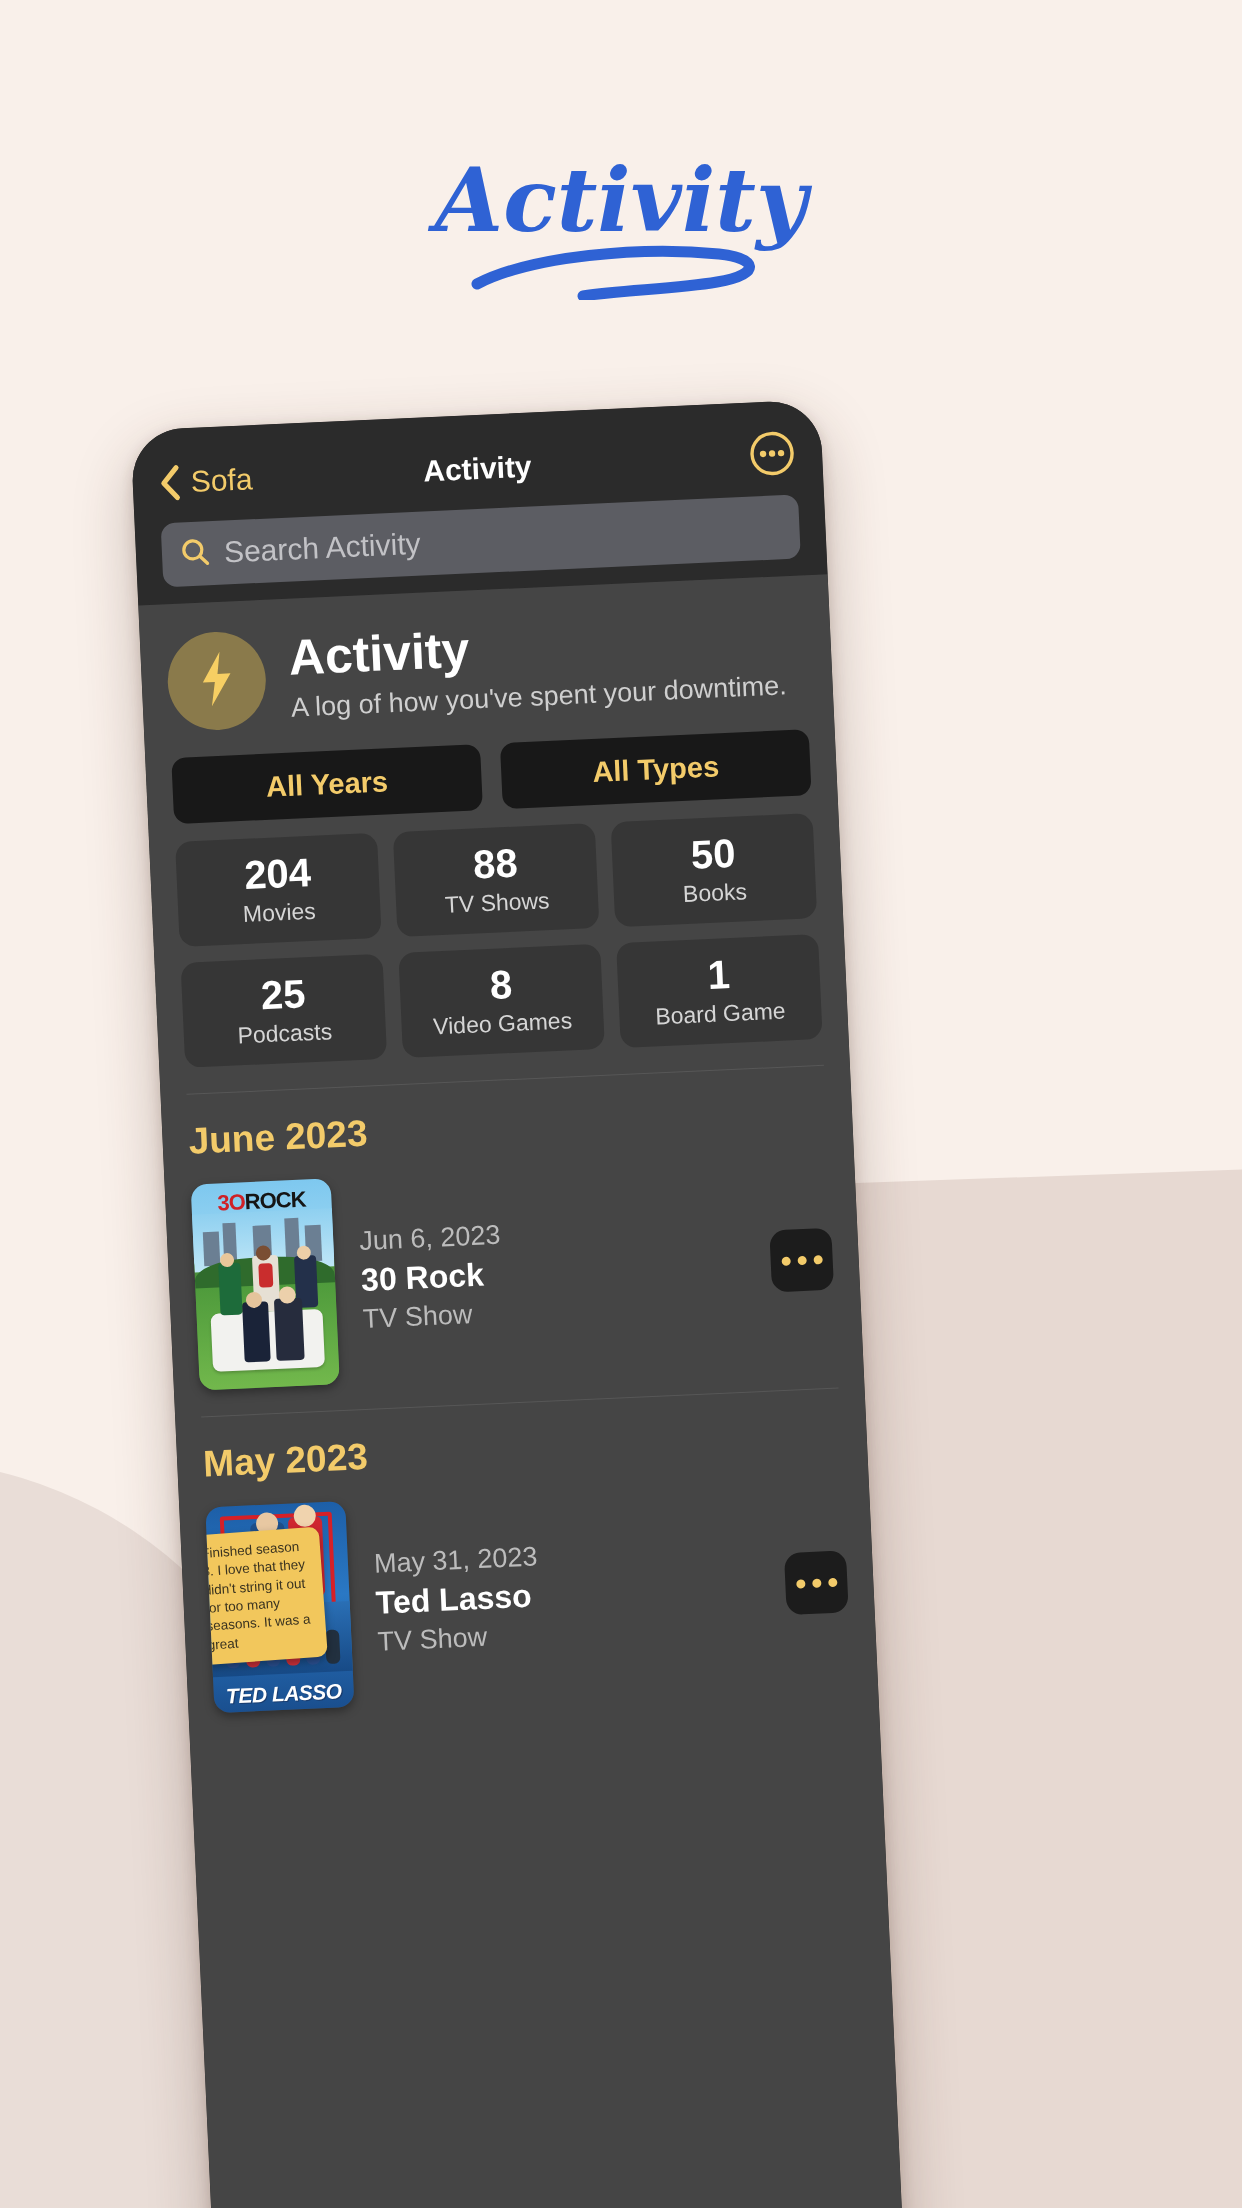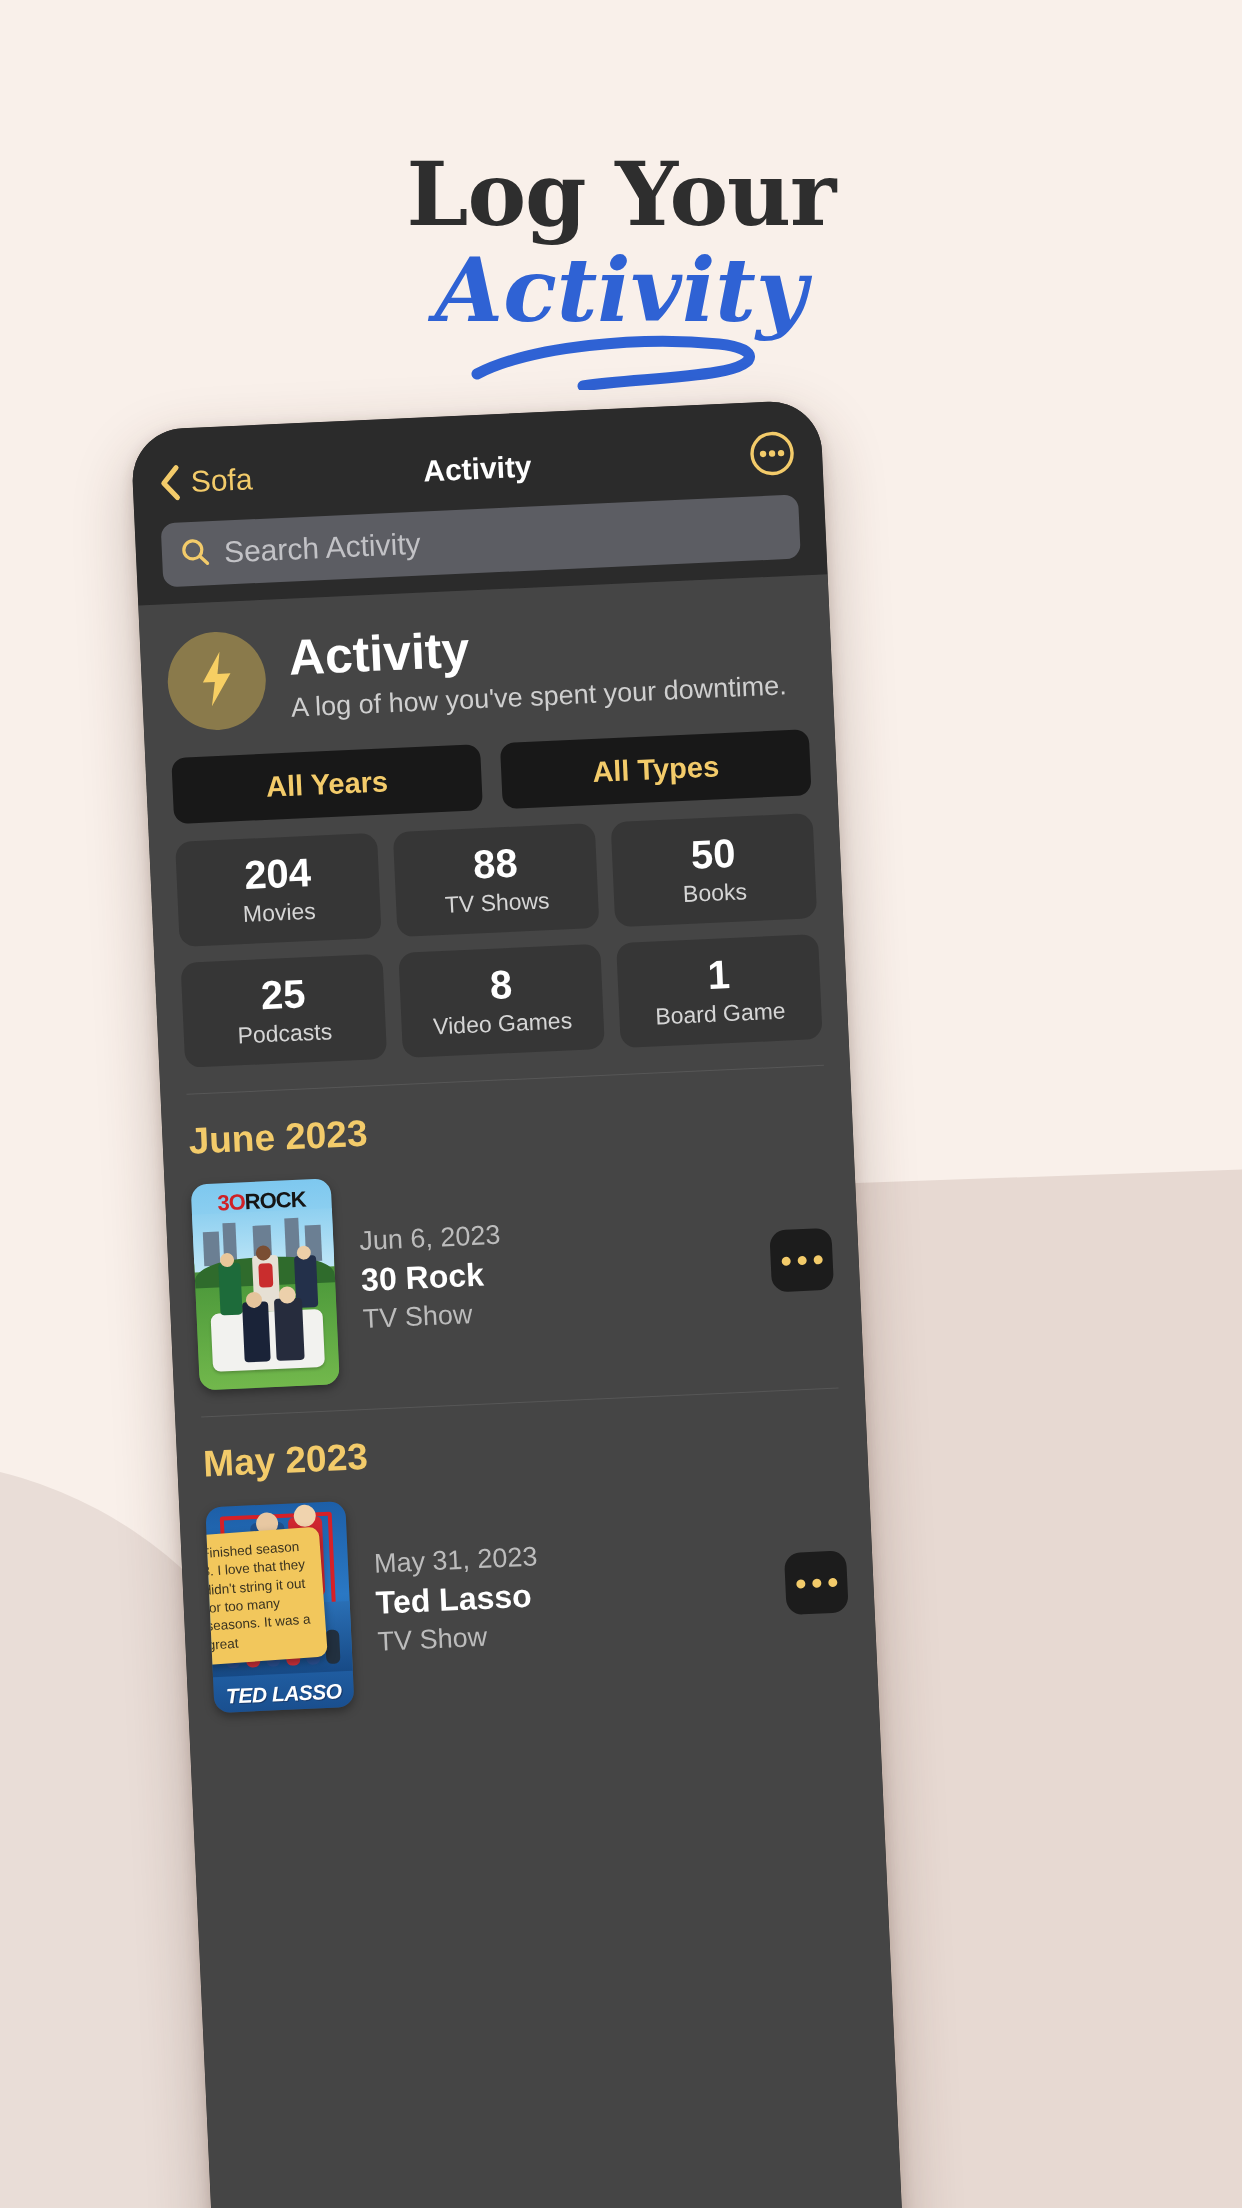--- a/index.html
+++ b/index.html
@@ -206,21 +206,20 @@
 </style>
 </head>
 <body>
 
 <div class="bg-deco">
   <div class="bg-blob-right"></div>
   <div class="bg-blob-left"></div>
 </div>
 
 <div class="hero">
-  <div class="hero-line1">Log Your</div>
   <div class="hero-line2">Activity</div>
   <div class="hero-underline">
     <svg width="300" height="60" viewBox="0 0 300 60" fill="none">
       <path d="M6 44 C60 16, 170 6, 248 14 C286 18, 292 34, 246 42 C206 49, 150 50, 112 56" stroke="#2f62d4" stroke-width="11" stroke-linecap="round" fill="none"></path>
     </svg>
   </div>
 </div>
 
 <div class="phone-wrap">
 <div class="phone">

